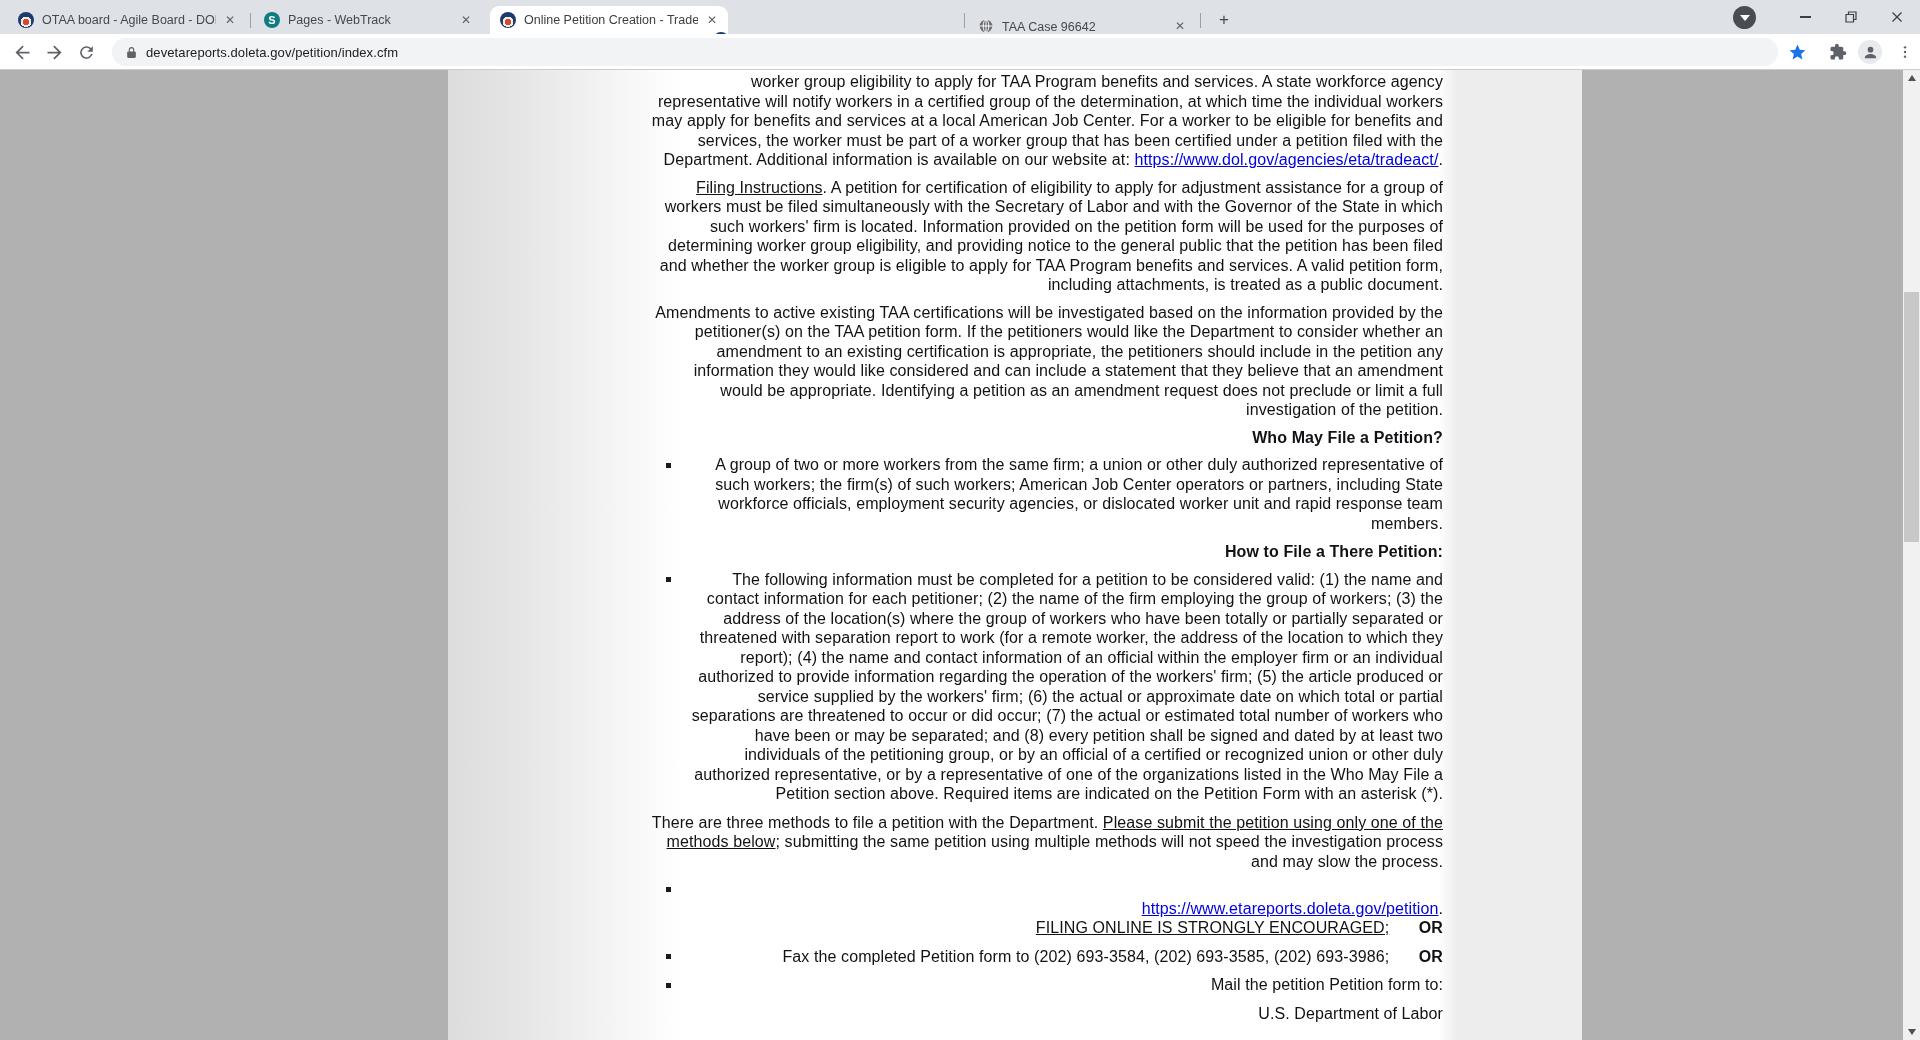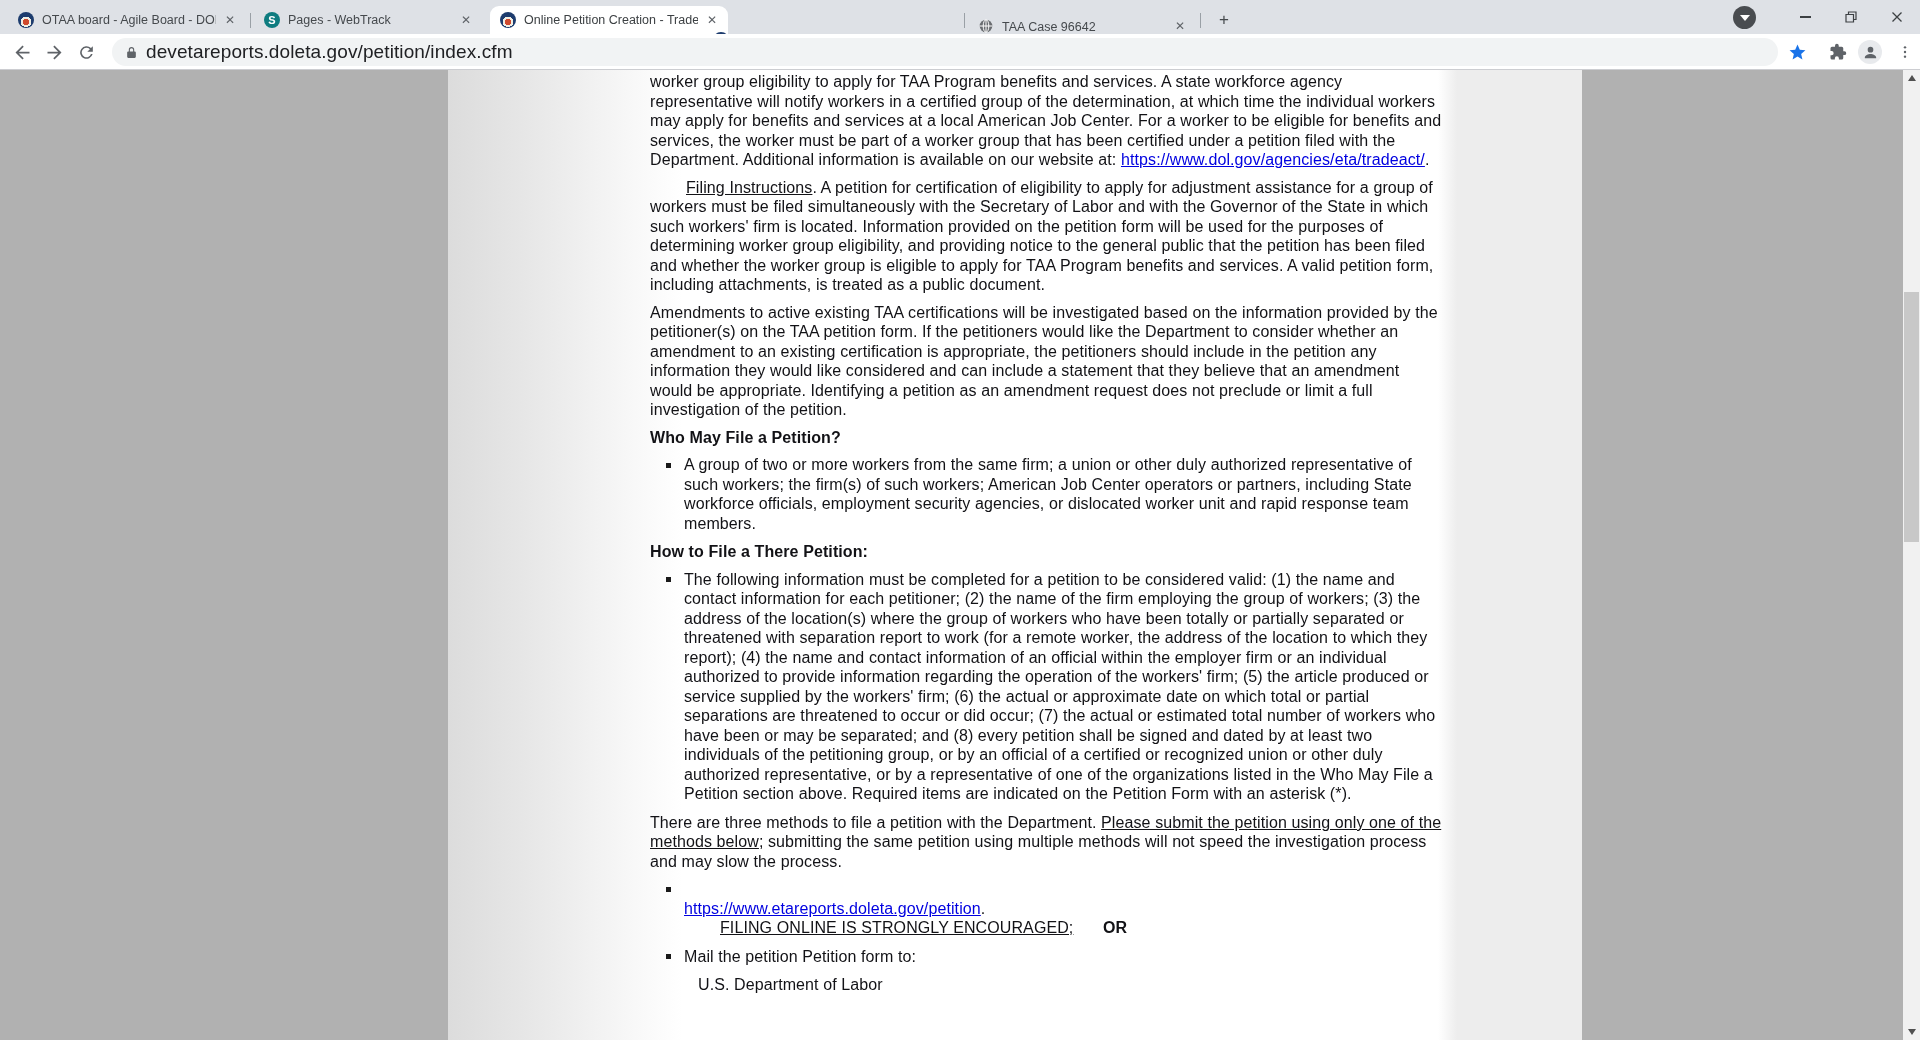--- a/index.html
+++ b/index.html
@@ -21,30 +21,30 @@
   .win-controls { position: absolute; right: 0; top: 0; height: 34px; display: flex; align-items: center; }
   .chevron-btn { width: 23px; height: 23px; border-radius: 50%; background: #494c50; margin-right: 26px; position: relative; }
   .chevron-btn::after { content: ""; position: absolute; left: 7px; top: 9px; border: 5px solid transparent; border-top: 6px solid #fff; }
   .winbtn { width: 46px; height: 34px; display: flex; align-items: center; justify-content: center; }
   .minimize-bar { width: 11px; height: 1.6px; background: #3c4043; }
 
   
   .toolbar { position: absolute; left: 0; top: 34px; width: 1920px; height: 36px; background: #ffffff; border-bottom: 1px solid #cccdd1; }
   .navbtn { position: absolute; top: 6px; width: 24px; height: 24px; display: flex; align-items: center; justify-content: center; }
   .urlpill { position: absolute; left: 112px; top: 4px; width: 1666px; height: 28px; background: #f1f3f4; border-radius: 14px; display: flex; align-items: center; padding-left: 13px; }
-  .urltext { font-size: 19px; color: #202124; margin-left: 8px; letter-spacing: 0.1px; }
+  .urltext { font-size: 13px; color: #202124; margin-left: 8px; letter-spacing: 0.1px; }
   .tool-ico { position: absolute; top: 6px; width: 24px; height: 24px; display: flex; align-items: center; justify-content: center; }
   .avatar-wrap { border-radius: 50%; background: #e8eaed; }
 
   
   .content { position: absolute; left: 0; top: 70px; width: 1920px; height: 970px; overflow: hidden; }
   .band-left { position: absolute; left: 0; top: 0; width: 448px; height: 970px; background: #b1b1b1; }
   .band-right { position: absolute; left: 1457px; top: 0; width: 446px; height: 970px; background: #b1b1b1; }
   .middle { position: absolute; left: 448px; top: 0; width: 1134px; height: 970px;
-            background: linear-gradient(to right, #dcdcdc 0px, #e7e7e7 80px, #f7f7f7 180px, #ffffff 235px, #ffffff 990px, #ededed 1009px); }
+            background: linear-gradient(to right, #dcdcdc 0px, #e7e7e7 80px, #f7f7f7 180px, #ffffff 235px, #ffffff 990px, #ededed 1009px); text-align: right; }
   .page { position: absolute; left: 202px; top: 0; width: 793px; padding-top: 2px;
           font-size: 16px; line-height: 19.5px; color: #121216; letter-spacing: 0.1px; }
   .page p { margin: 0 0 8px; }
   .h { font-weight: bold; margin: 0 0 8px; }
   .page ul { list-style: none; margin: 0 0 8px; padding-left: 16px; }
   .page li { position: relative; padding-left: 18px; margin-bottom: 9px; }
   .page li::before { content: ""; position: absolute; left: 0; top: 7.5px; width: 5px; height: 5px; background: #1a1a1a; }
   a.lnk { color: #0000e0; text-decoration: underline; cursor: pointer; }
   .bold { font-weight: bold; margin-left: 25px; }
   .bold-ul { font-weight: normal; text-decoration: underline; margin-left: 36px; }
@@ -196,20 +196,23 @@
 
       <p><span>There are three methods to file a petition with the Department. </span><span class="ul">Please submit the petition using only one of the methods below</span><span>; submitting the same petition using multiple methods will not speed the investigation process and may slow the process.</span></p>
 
       <ul>
         <li>
           <br>
           <a class="lnk">https://www.etareports.doleta.gov/petition</a><span>.</span><br>
           <span class="bold-ul">FILING ONLINE IS STRONGLY ENCOURAGED;</span><span class="bold"> OR</span>
         </li>
         <li>
+          <span>Fax the completed Petition form to (202) 693-3584, (202) 693-3585, (202) 693-3986; </span><span class="bold">OR</span>
+        </li>
+        <li>
           <span>Mail the petition Petition form to:</span>
           <div class="address">
             <div>U.S. Department of Labor</div>
 
           </div>
         </li>
       </ul>
 
     </div>
   </div>

